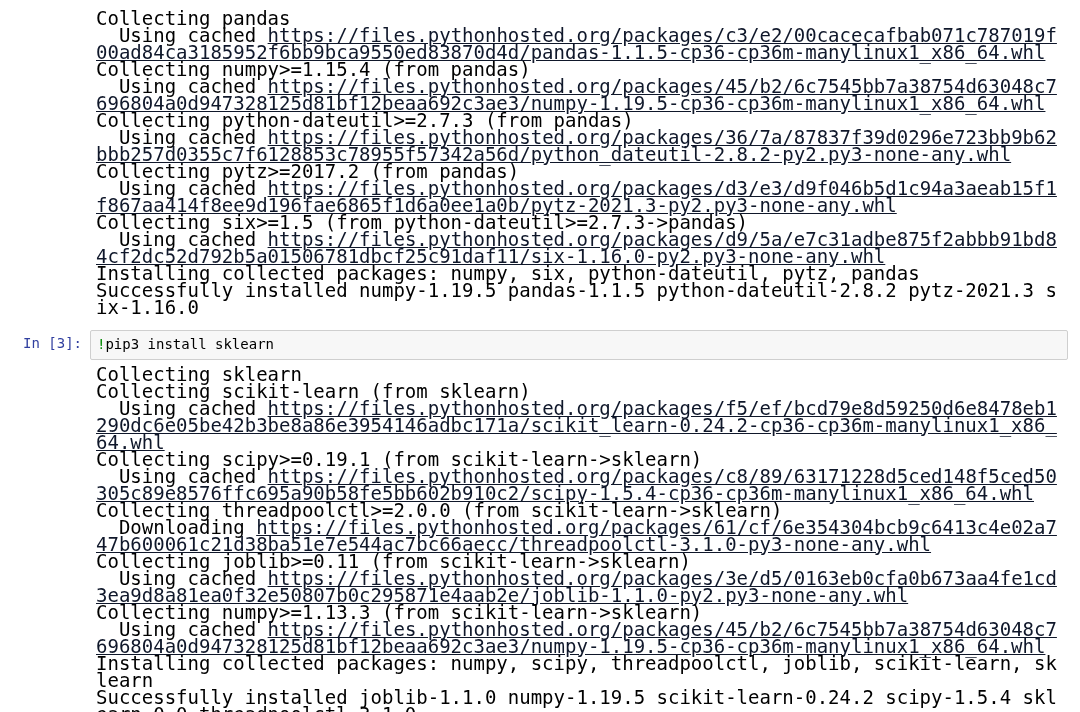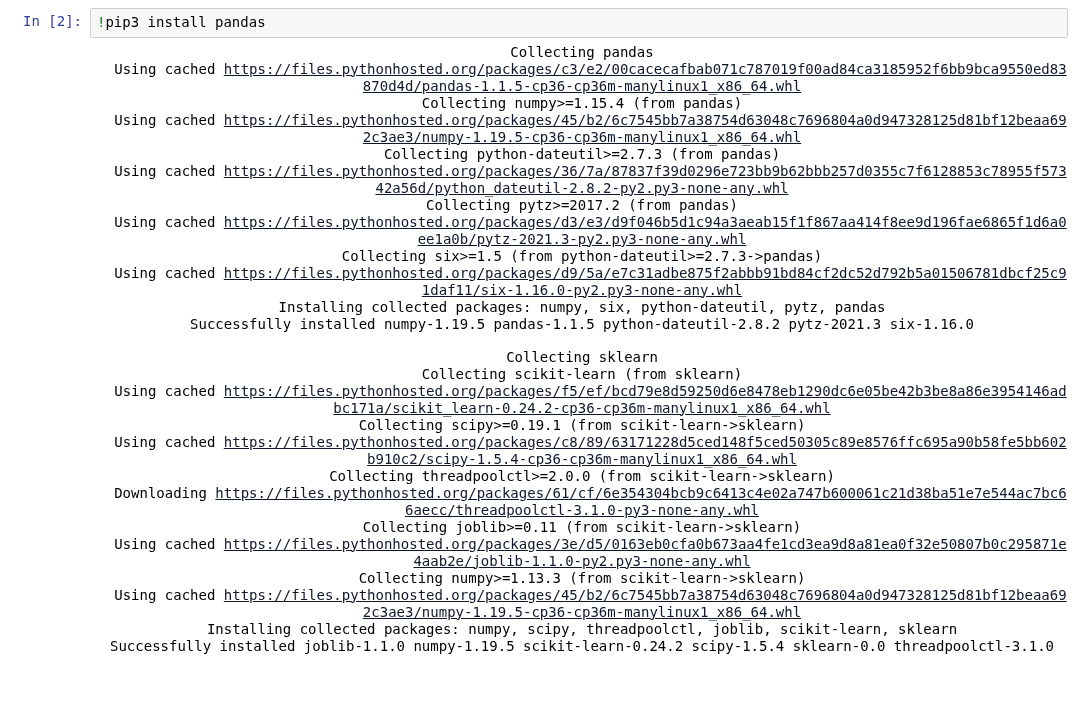--- a/index.html
+++ b/index.html
@@ -43,55 +43,54 @@
       white-space: pre-wrap;
       word-break: break-all;
     }
     .output-area {
       flex: 1;
       padding: 2px 0 0 6px;
       margin-right: 12px;
     }
     .output-area pre {
       font-family: "DejaVu Sans Mono", Menlo, Consolas, monospace;
-      font-size: 14px;
+      font-size: 19px;
       line-height: 17px;
       white-space: pre-wrap;
       word-break: break-all;
-      text-align: center;
     }
     .magic { color: #008800; }
     .link { color: #0f172a; text-decoration: underline; cursor: pointer; }
     .output-block { margin-bottom: 14px; }
   </style>
 </head>
 <body>
 
 <div id="notebook">
-    <div class="cell">
-      <div class="prompt">In [2]:</div>
-      <div class="input-area">
-        <pre><span class="magic">!</span><span>pip3 install pandas</span></pre>
-      </div>
-    </div>
     <div class="cell output-block">
       <div class="prompt-empty"></div>
       <div class="output-area">
         <pre><span>Collecting pandas
   Using cached </span><a class="link">https://files.pythonhosted.org/packages/c3/e2/00cacecafbab071c787019f00ad84ca3185952f6bb9bca9550ed83870d4d/pandas-1.1.5-cp36-cp36m-manylinux1_x86_64.whl</a><span>
 Collecting numpy&gt;=1.15.4 (from pandas)
   Using cached </span><a class="link">https://files.pythonhosted.org/packages/45/b2/6c7545bb7a38754d63048c7696804a0d947328125d81bf12beaa692c3ae3/numpy-1.19.5-cp36-cp36m-manylinux1_x86_64.whl</a><span>
 Collecting python-dateutil&gt;=2.7.3 (from pandas)
   Using cached </span><a class="link">https://files.pythonhosted.org/packages/36/7a/87837f39d0296e723bb9b62bbb257d0355c7f6128853c78955f57342a56d/python_dateutil-2.8.2-py2.py3-none-any.whl</a><span>
 Collecting pytz&gt;=2017.2 (from pandas)
   Using cached </span><a class="link">https://files.pythonhosted.org/packages/d3/e3/d9f046b5d1c94a3aeab15f1f867aa414f8ee9d196fae6865f1d6a0ee1a0b/pytz-2021.3-py2.py3-none-any.whl</a><span>
 Collecting six&gt;=1.5 (from python-dateutil&gt;=2.7.3-&gt;pandas)
   Using cached </span><a class="link">https://files.pythonhosted.org/packages/d9/5a/e7c31adbe875f2abbb91bd84cf2dc52d792b5a01506781dbcf25c91daf11/six-1.16.0-py2.py3-none-any.whl</a><span>
 Installing collected packages: numpy, six, python-dateutil, pytz, pandas
 Successfully installed numpy-1.19.5 pandas-1.1.5 python-dateutil-2.8.2 pytz-2021.3 six-1.16.0</span></pre>
+      </div>
+    </div>
+    <div class="cell">
+      <div class="prompt">In [3]:</div>
+      <div class="input-area">
+        <pre><span class="magic">!</span><span>pip3 install sklearn</span></pre>
       </div>
     </div>
     <div class="cell output-block">
       <div class="prompt-empty"></div>
       <div class="output-area">
         <pre><span>Collecting sklearn
 Collecting scikit-learn (from sklearn)
   Using cached </span><a class="link">https://files.pythonhosted.org/packages/f5/ef/bcd79e8d59250d6e8478eb1290dc6e05be42b3be8a86e3954146adbc171a/scikit_learn-0.24.2-cp36-cp36m-manylinux1_x86_64.whl</a><span>
 Collecting scipy&gt;=0.19.1 (from scikit-learn-&gt;sklearn)
   Using cached </span><a class="link">https://files.pythonhosted.org/packages/c8/89/63171228d5ced148f5ced50305c89e8576ffc695a90b58fe5bb602b910c2/scipy-1.5.4-cp36-cp36m-manylinux1_x86_64.whl</a><span>

